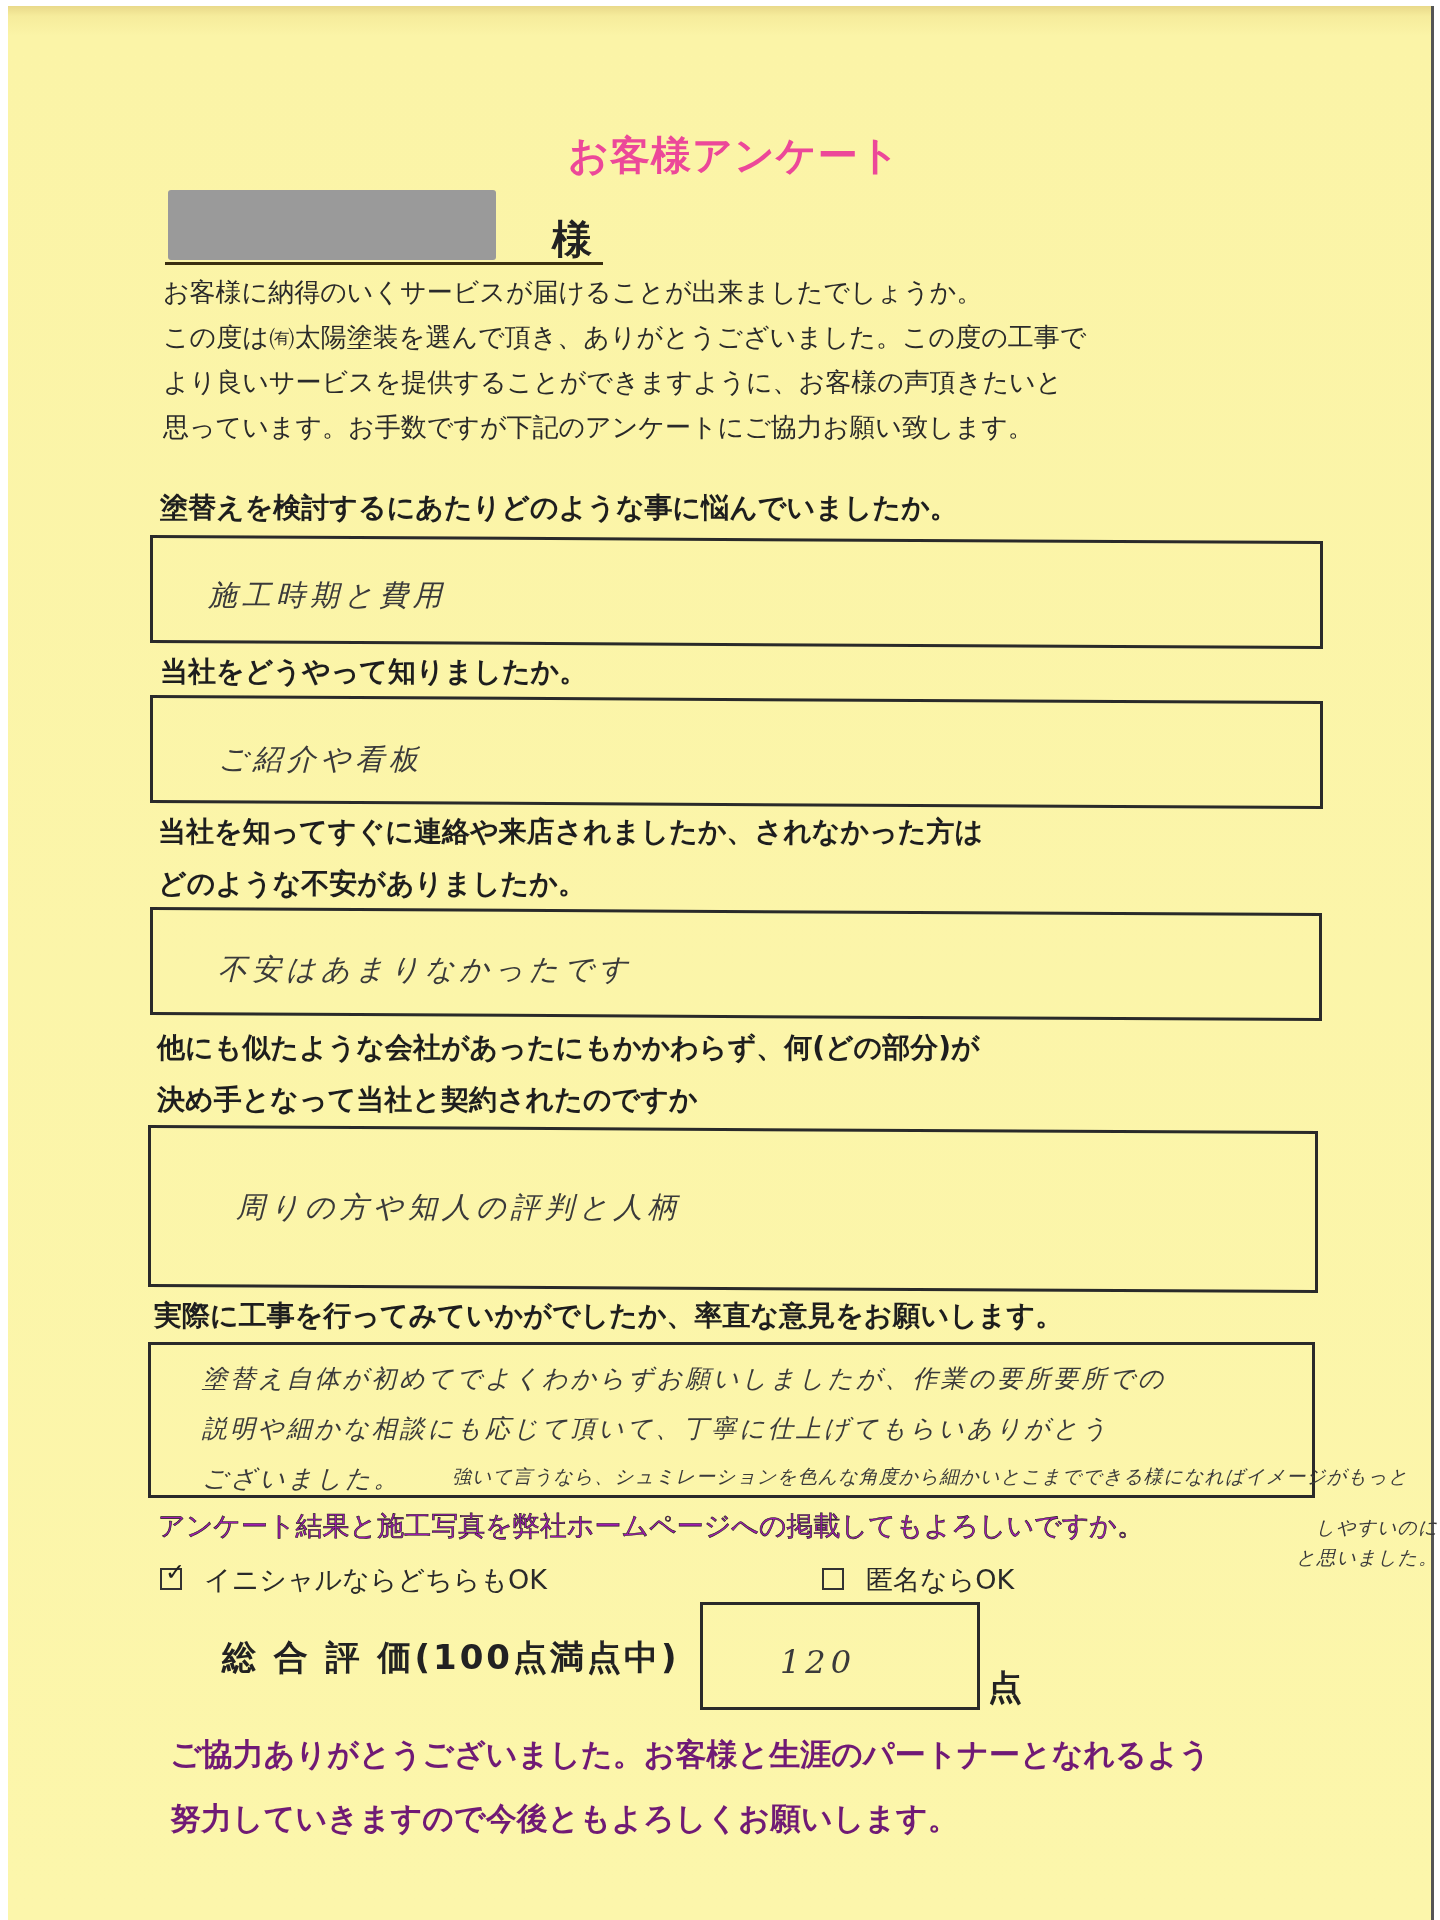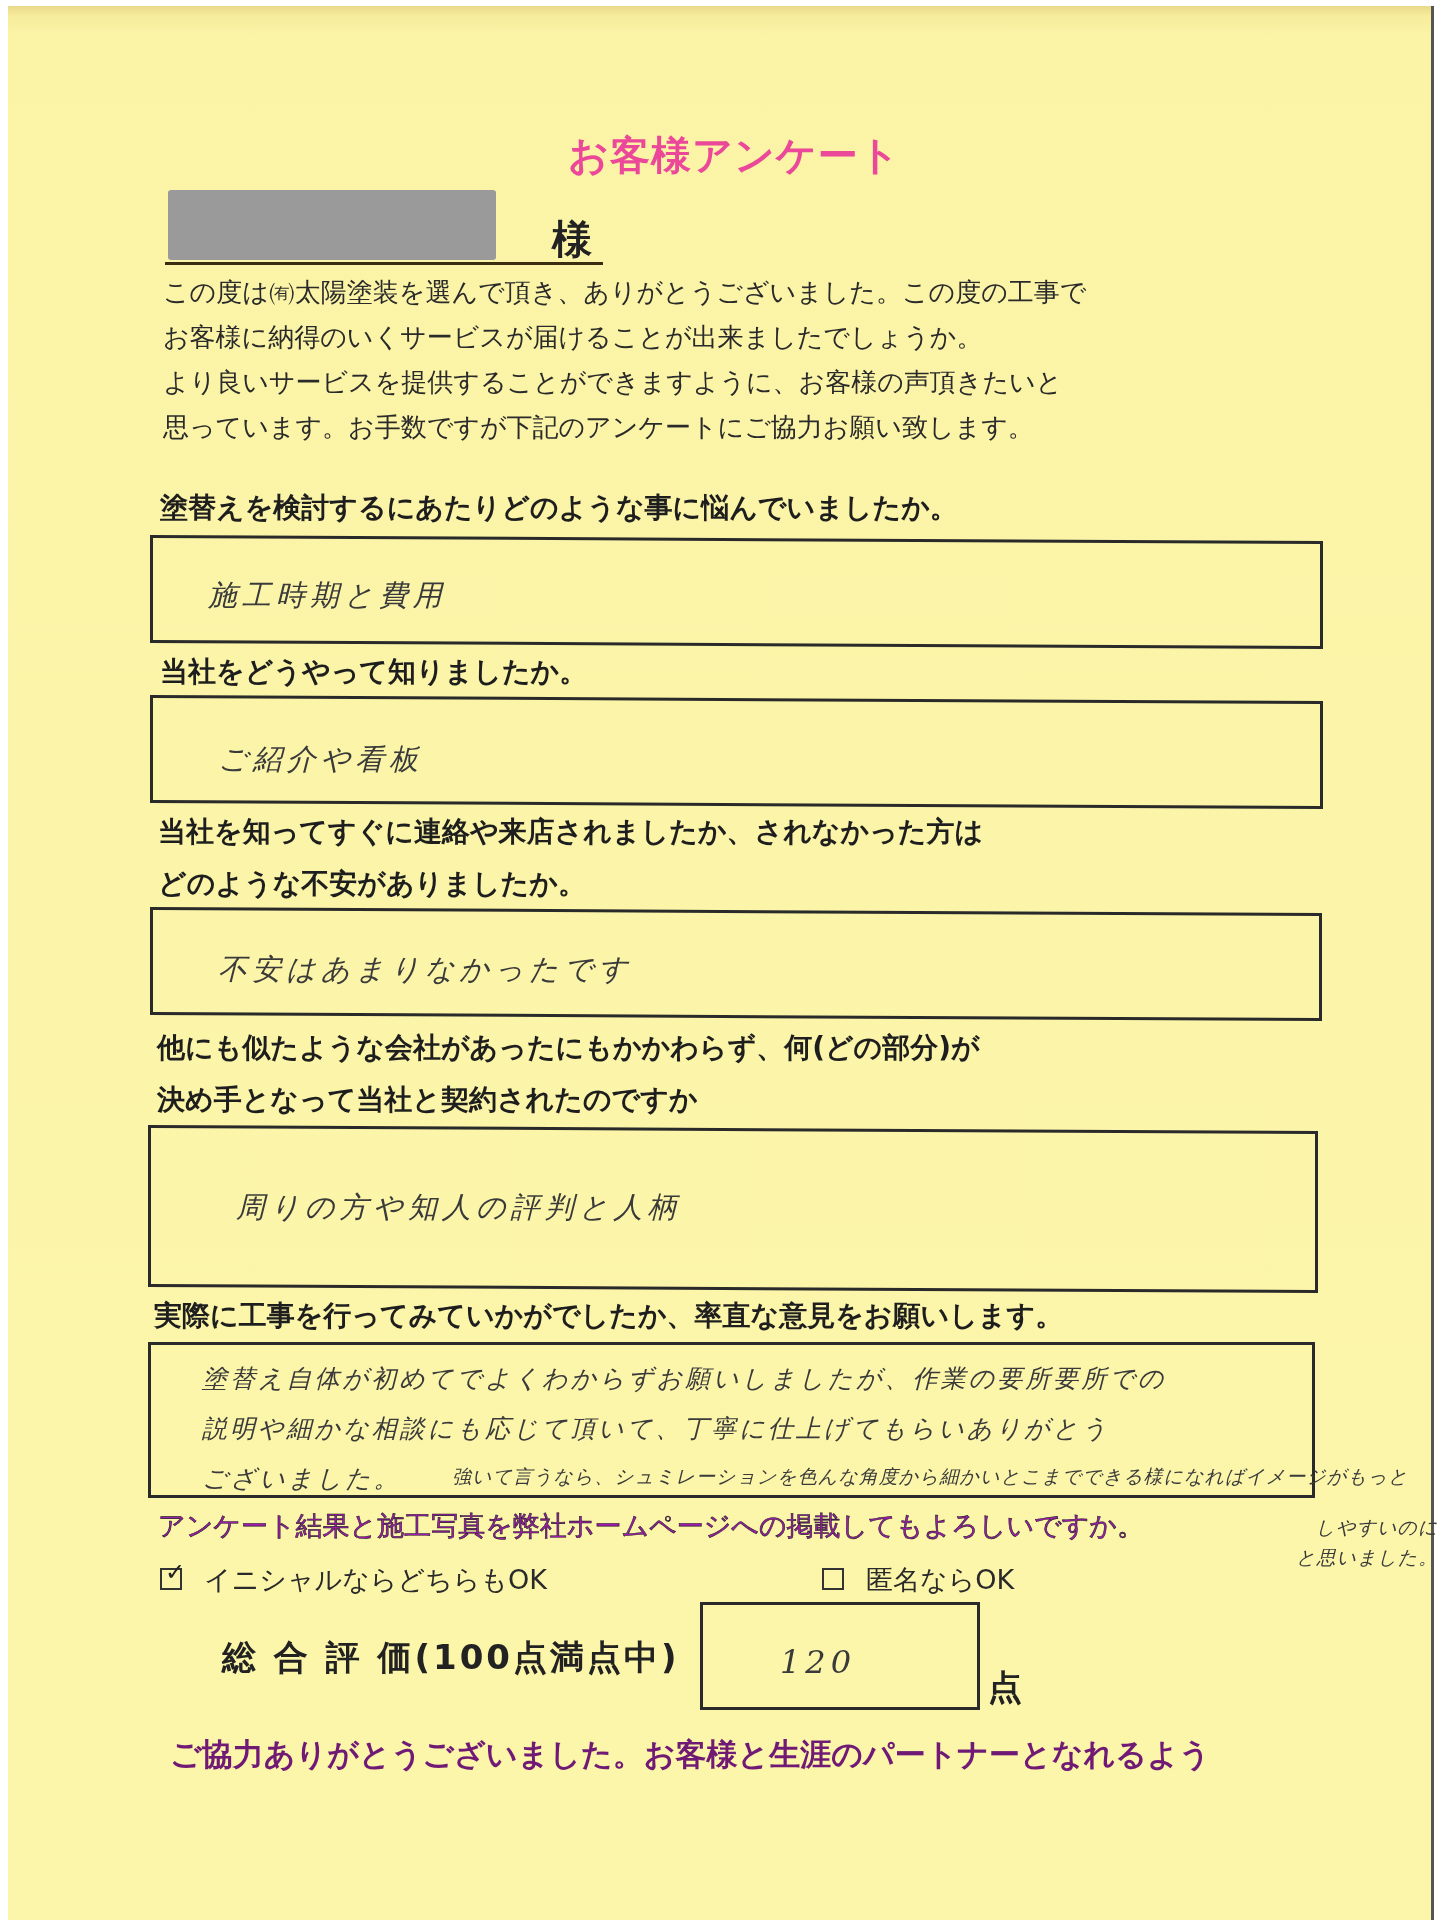--- a/index.html
+++ b/index.html
@@ -41,22 +41,22 @@
 <body>
 
 <div class="paper"></div>
 
 <div class="abs title">お客様アンケート</div>
 <div class="abs redact"></div>
 <div class="abs sama">様</div>
 <div class="abs name-line"></div>
 
 <div class="abs intro">
+  <div>お客様に納得のいくサービスが届けることが出来ましたでしょうか。</div>
   <div>この度は㈲太陽塗装を選んで頂き、ありがとうございました。この度の工事で</div>
-  <div>お客様に納得のいくサービスが届けることが出来ましたでしょうか。</div>
   <div>より良いサービスを提供することができますように、お客様の声頂きたいと</div>
   <div>思っています。お手数ですが下記のアンケートにご協力お願い致します。</div>
 </div>
 
 <div class="abs q" style="left:160px; top:482px;">塗替えを検討するにあたりどのような事に悩んでいましたか。</div>
 <div class="abs box" style="left:150px; top:538px; width:1173px; height:108px; transform:skewY(0.3deg);"></div>
 <div class="abs hand" style="left:208px; top:576px;">施工時期と費用</div>
 
 <div class="abs q" style="left:160px; top:646px;">当社をどうやって知りましたか。</div>
 <div class="abs box" style="left:150px; top:698px; width:1173px; height:108px; transform:skewY(0.3deg);"></div>
@@ -94,13 +94,14 @@
   <span class="chk"></span><span>匿名ならOK</span>
 </div>
 
 <div class="abs score-label">総 合 評 価(100点満点中)</div>
 <div class="abs box score-box"></div>
 <div class="abs hand score-val">120</div>
 <div class="abs unit">点</div>
 
 <div class="abs closing">
   <div>ご協力ありがとうございました。お客様と生涯のパートナーとなれるよう</div>
+  <div>努力していきますので今後ともよろしくお願いします。</div>
 </div>
 
 </body></html>

